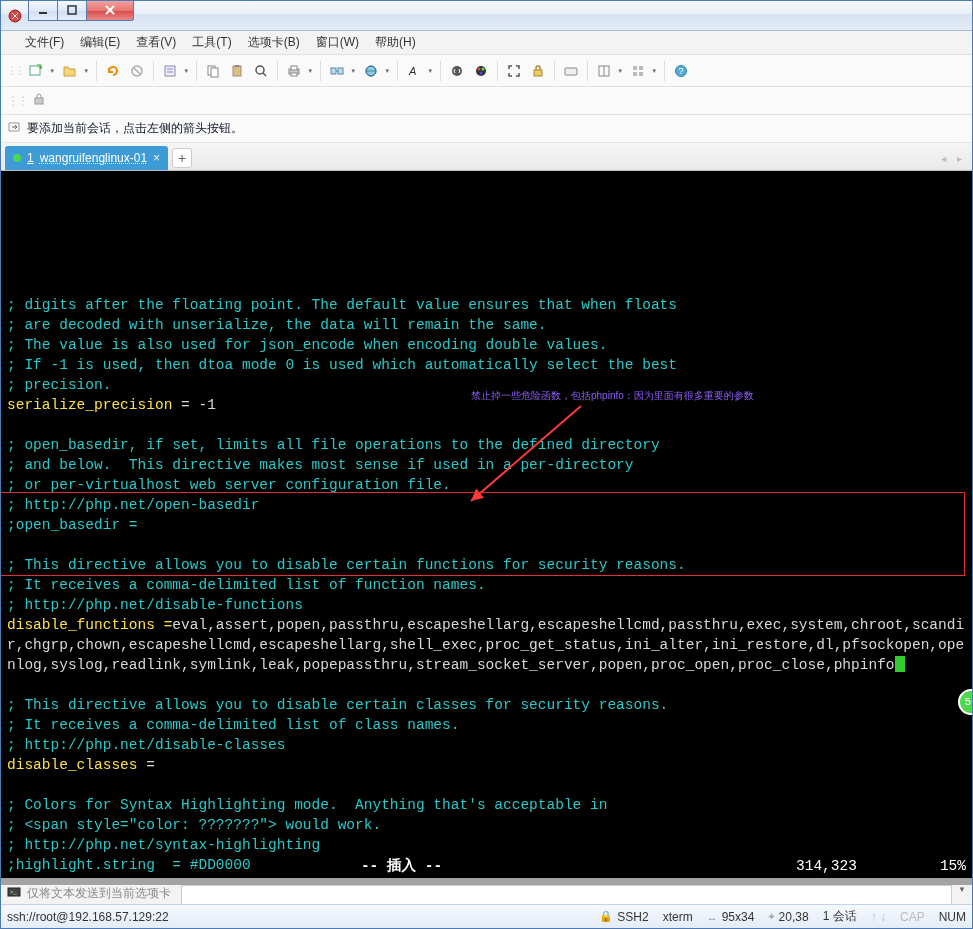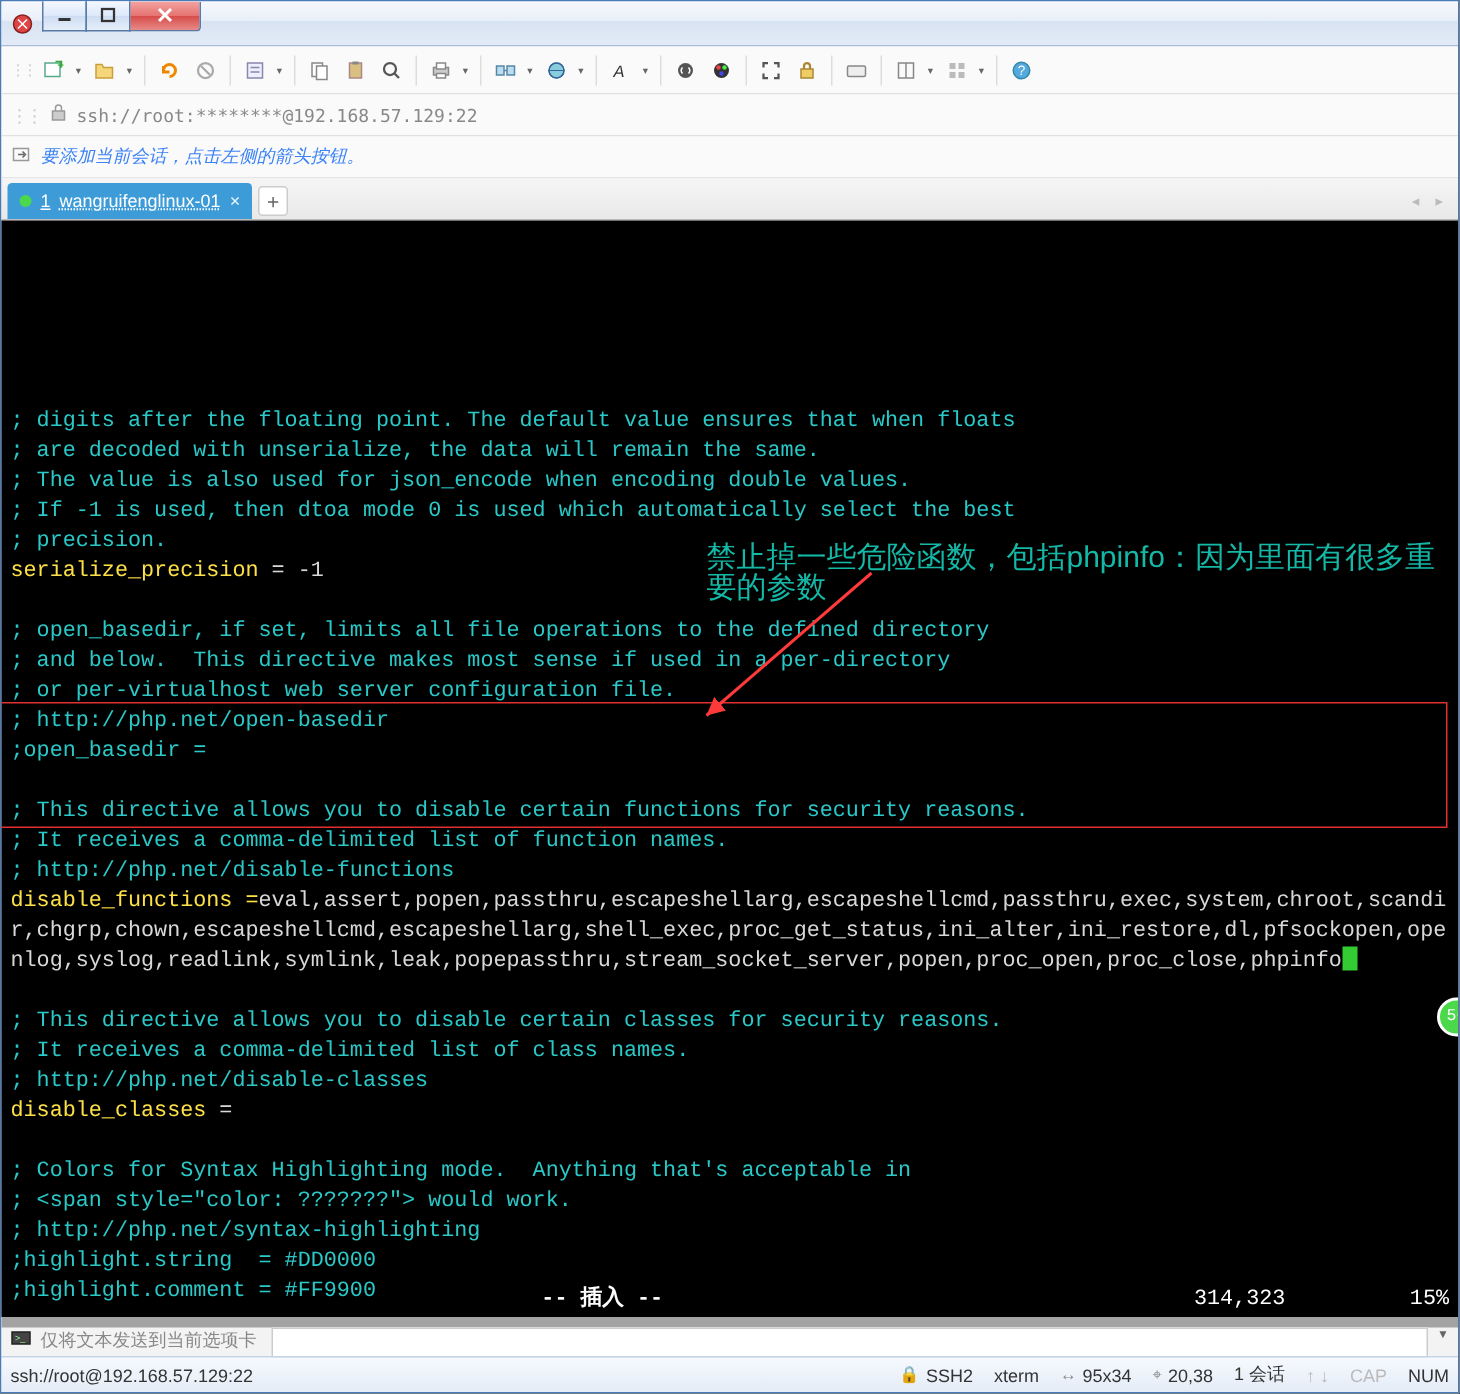--- a/index.html
+++ b/index.html
@@ -22,39 +22,39 @@
   .toolbar { height: 32px; background: #fafafa; display: flex; align-items: center; padding: 0 6px; border-bottom: 1px solid #e0e0e0; gap: 2px; }
   .tool { width: 22px; height: 22px; display: flex; align-items: center; justify-content: center; border-radius: 2px; }
   .tool.wdrop { width: 32px; justify-content: flex-start; padding-left: 4px; position: relative;}
   .tool.wdrop::after { content:"▾"; font-size:7px; color:#666; position:absolute; right:3px;}
   .sep { width: 1px; height: 20px; background: #ddd; margin: 0 3px; }
   
   .addrbar { height: 28px; background: #fafafa; display: flex; align-items: center; padding: 0 6px; border-bottom: 1px solid #e0e0e0; gap: 6px; color:#888;}
   .addrbar .grip { color:#ccc; letter-spacing:-2px;}
   .addr-text { font-family: Consolas, monospace; font-size: 12px; }
   
-  .hintbar { height: 28px; background: #fafafa; display: flex; align-items: center; padding: 0 6px; border-bottom: 1px solid #e5e5e5; color: #3b82f6; gap:6px;font-style:italic;}
+  .hintbar { height: 28px; background: #fafafa; display: flex; align-items: center; padding: 0 6px; border-bottom: 1px solid #e5e5e5; color: #0f172a; gap:6px;}
   
   .tabbar { height: 28px; background: linear-gradient(to bottom,#f5f5f5,#e9e9e9); display: flex; align-items: flex-end; padding: 0 4px; border-bottom: 1px solid #bbb; position:relative;}
   .tab { height: 24px; display: flex; align-items: center; padding: 0 8px; background: #3d9cd8; color: #fff; border-top-left-radius: 3px; border-top-right-radius: 3px; font-size: 12px; gap:6px; margin-right:4px;}
   .tab .dot { width:8px; height:8px; background:#4bd84b; border-radius:50%; }
   .tab .tname { text-decoration: underline dotted; }
   .tab .x { font-size:12px; cursor:default; opacity:.9;}
   .tab-add { width:20px; height:20px; background:#fff; border:1px solid #ccc; border-radius:3px; display:flex; align-items:center; justify-content:center; margin-bottom:2px; font-size:14px; color:#666;}
   .tabbar .navarr { position:absolute; right:6px; bottom:6px; color:#bbb; font-size:10px; letter-spacing:4px;}
   
   .terminal { flex: 1; background: #000; color: #ccc; font-family: Consolas, "Courier New", monospace; font-size: 14.5px; line-height: 20px; padding: 4px 6px; white-space: pre-wrap; word-break: break-all; overflow: hidden; position: relative; }
   .c-comment { color: #2bc8c8; }
   .c-key { color: #fde047; }
   .c-val { color: #d8d8d8; }
   .c-status { color: #ffffff; font-weight: bold; text-align: center; }
   .c-pos { color: #ffffff; }
   .c-hl { color: #2bc8c8; }
   .redbox { position: absolute; border: 1px solid #e03030; pointer-events:none;}
-  .annotation { position: absolute; color: #14b8a6; font-family: "Microsoft YaHei", sans-serif; font-size: 20px; pointer-events: none; }
+  .annotation { position: absolute; color: #8b5cf6; font-family: "Microsoft YaHei", sans-serif; font-size: 10px; pointer-events: none; }
   .arrow-svg { position: absolute; pointer-events: none; }
   .cursor { display:inline-block; width:10px; height:16px; background:#33cc33; vertical-align:middle; transform:translateY(-1px);}
   .badge { position:absolute; right:-12px; width:26px; height:26px; background:#4bd84b; border:2px solid #fff; border-radius:50%; color:#fff; font-size:11px; display:flex; align-items:center; justify-content:center; box-shadow:0 1px 3px rgba(0,0,0,.3);}
   
   .sendbar { height: 26px; background:#f3f3f3; display:flex; align-items:flex-start; padding:0 6px; border-top:7px solid #a3a3a3; gap:6px;}
   .sendbar input { flex:1; border:1px solid #ccc; height:20px; padding:0 4px; font-size:12px; background:#fff;}
   .sendbar .to { color:#888; font-size:12px;}
   .sendbar .dd { color:#666; font-size:8px;}
   
   .statusbar { height: 24px; background: linear-gradient(to bottom,#f6f9fe,#e4ecf7); border-top:1px solid #c4d3e8; display:flex; align-items:center; font-size:12px; color:#333; padding:0 6px; gap:14px;}
@@ -86,20 +86,30 @@
           </svg>
         </div>
       <div class="win-btn close">
           <svg viewBox="0 0 12 12">
             <path d="M2 2 L10 10 M10 2 L2 10" stroke="#fff" stroke-width="2"></path>
           </svg>
         </div>
     </div>
   </div>
 
+  <div class="menubar">
+    <span class="spacer"></span>
+    <span class="menu-item">文件(F)</span>
+    <span class="menu-item">编辑(E)</span>
+    <span class="menu-item">查看(V)</span>
+    <span class="menu-item">工具(T)</span>
+    <span class="menu-item">选项卡(B)</span>
+    <span class="menu-item">窗口(W)</span>
+    <span class="menu-item">帮助(H)</span>
+  </div>
 
   <div class="toolbar">
     <span class="grip" style="color:#ccc;font-size:10px;letter-spacing:-2px;">⋮⋮</span>
     <div class="tool wdrop">
         <svg width="14" height="14" viewBox="0 0 14 14">
           <rect x="1" y="2" width="10" height="9" fill="#fff" stroke="#5a8"></rect>
           <path d="M8 1 L12 1 L12 5" fill="none" stroke="#3a3"></path>
           <text x="9" y="6" font-size="8" fill="#3a3">+</text>
         </svg>
       </div>
@@ -234,21 +244,20 @@
         </svg>
       </div>
   </div>
 
   <div class="addrbar">
     <span class="grip">⋮⋮</span>
     <span><svg width="12" height="12" viewBox="0 0 12 12">
           <rect x="2" y="5" width="8" height="6" fill="#ccc" stroke="#999"></rect>
           <path d="M4 5 L4 3 A2 2 0 0 1 8 3 L8 5" fill="none" stroke="#999"></path>
         </svg></span>
-    <span class="addr-text">ssh://root:********@192.168.57.129:22</span>
   </div>
 
   <div class="hintbar">
     <span><svg width="14" height="14" viewBox="0 0 14 14">
           <path d="M2 3 L12 3 L12 11 L2 11 Z" fill="none" stroke="#999"></path>
           <path d="M5 7 L9 7 M8 5 L10 7 L8 9" fill="none" stroke="#666"></path>
         </svg></span>
     <span>要添加当前会话，点击左侧的箭头按钮。</span>
   </div>
 

